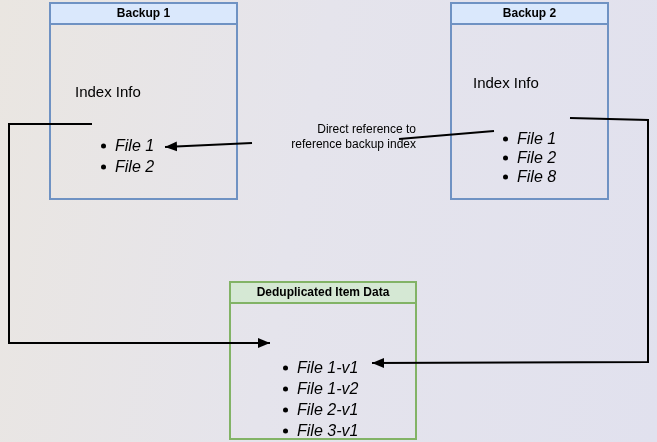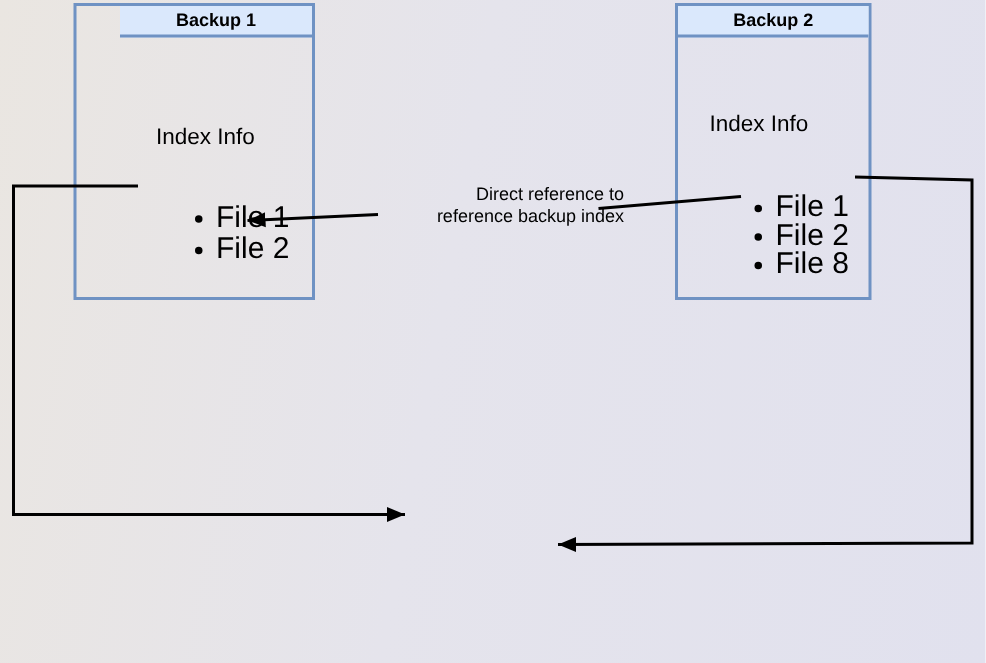--- a/index.html
+++ b/index.html
@@ -33,21 +33,22 @@
   .box-body { position: relative; width: 100%; }
   .section-label {
     position: absolute;
     font-size: 15px;
     white-space: nowrap;
   }
   ul.file-list {
     position: absolute;
     margin: 0; padding: 0;
     list-style: none;
-    font-size: 20px;
+    font-size: 16px;
+    font-style: italic;
   }
   ul.file-list li {
     position: relative;
     padding-left: 14px;
     line-height: 21px;
     white-space: nowrap;
   }
   #backup2-box ul.file-list li { line-height: 19px; }
   ul.file-list li::before {
     content: "";
@@ -68,22 +69,22 @@
   .annotation {
     position: absolute;
     left: 236px; top: 122px;
     width: 180px;
     text-align: right;
     font-size: 12px;
     line-height: 15px;
     z-index: 6;
   }
   
-  #backup1-box { left: 49px;  top: 2px;   width: 161px; height: 198px; padding-left: 29px; }
-  #backup2-box { left: 450px; top: 2px;   width: 131px; height: 198px; }
+  #backup1-box { left: 49px;  top: 2px;   width: 189px; height: 198px; }
+  #backup2-box { left: 450px; top: 2px;   width: 159px; height: 198px; }
   #dedup-box   { left: 229px; top: 281px; width: 188px; height: 159px; }
 
   #backup1-box .section-label { left: 24px; top: 58px; }
   #backup2-box .section-label { left: 21px; top: 49px; }
 
   #backup1-box ul.file-list { left: 50px; top: 110px; }
   #backup2-box ul.file-list { left: 51px; top: 104px; }
   #dedup-box   ul.file-list { left: 52px; top: 53px;  }
 </style>
 </head>
@@ -107,20 +108,31 @@
     <div class="box-body">
       <div class="section-label">Index Info</div>
       <ul class="file-list">
           <li>File 1</li>
           <li>File 2</li>
           <li>File 8</li>
         </ul>
     </div>
   </div>
 
+  <div class="box green" id="dedup-box">
+    <div class="box-header">Deduplicated Item Data</div>
+    <div class="box-body">
+      <ul class="file-list">
+          <li>File 1-v1</li>
+          <li>File 1-v2</li>
+          <li>File 2-v1</li>
+          <li>File 3-v1</li>
+        </ul>
+    </div>
+  </div>
 
   <svg class="arrow-layer" width="657" height="442" viewBox="0 0 657 442" xmlns="http://www.w3.org/2000/svg">
     <defs>
       <marker id="arrowhead" markerUnits="userSpaceOnUse" markerWidth="14" markerHeight="11" refX="12" refY="5.5" orient="auto">
         <path d="M0,0.5 L12,5.5 L0,10.5 Z" fill="#000"></path>
       </marker>
     </defs>
 
     <path d="M 92 124 L 9 124 L 9 343 L 270 343" fill="none" stroke="#000" stroke-width="2" marker-end="url(#arrowhead)"></path>
 

